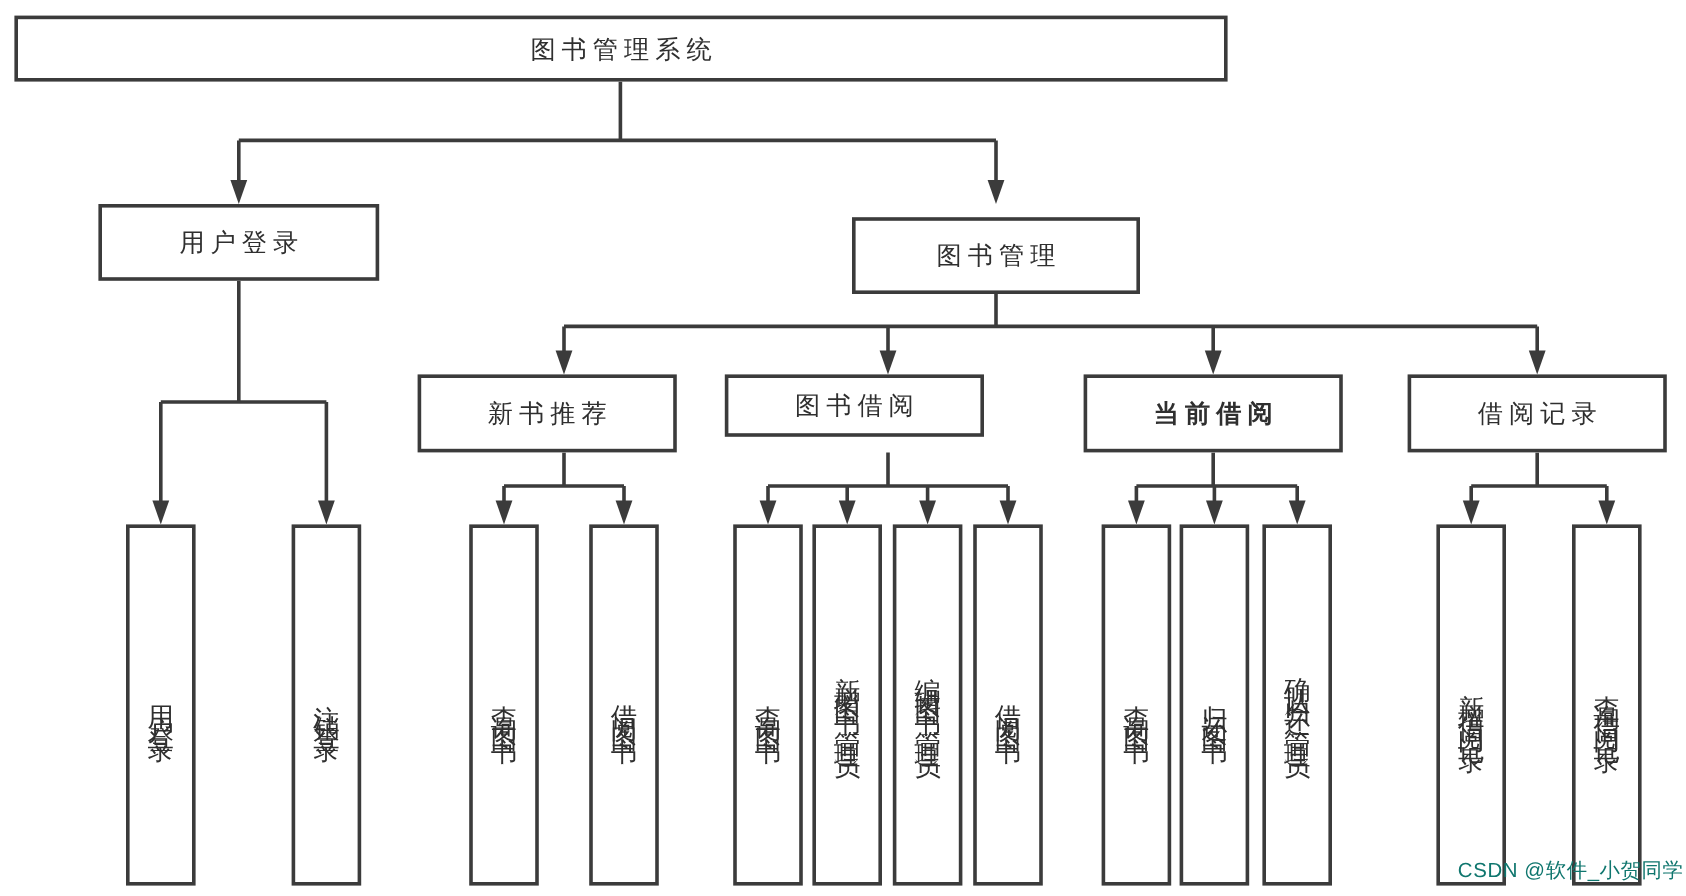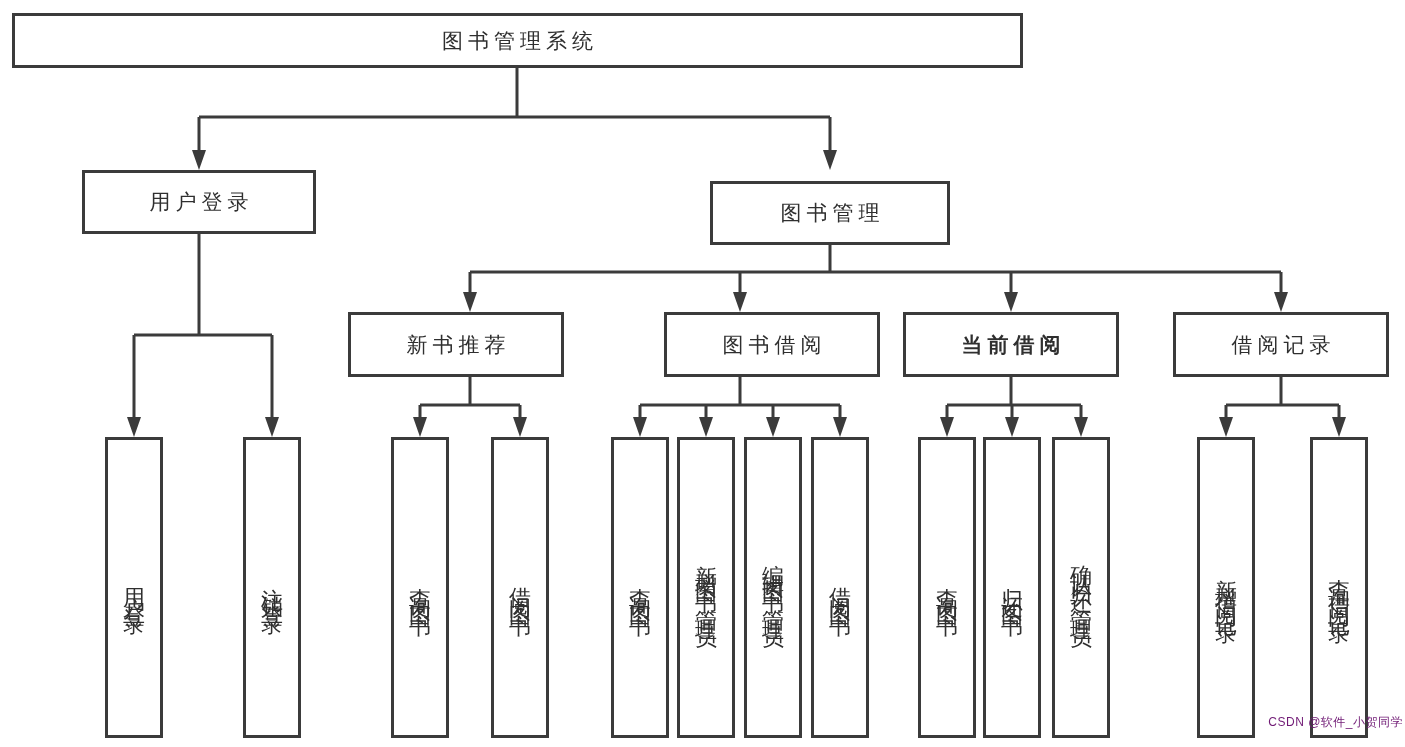--- a/index.html
+++ b/index.html
@@ -44,22 +44,22 @@
     writing-mode: vertical-rl;
     text-orientation: mixed;
     font-size: 22px;
     letter-spacing: 9px;
     line-height: 1;
   }
   .watermark {
     position: absolute;
     right: 2px;
     top: 714px;
-    font-size: 12px;
-    color: #701a75;
+    font-size: 17px;
+    color: #0f766e;
     letter-spacing: 0.5px;
     z-index: 3;
     white-space: nowrap;
     margin-left: 20px;
   }
 </style>
 </head>
 <body>
 
 <div class="canvas">
@@ -111,21 +111,21 @@
   <div class="node h" style="left:82px; top:170px; width:234px; height:64px;">
     <span>用户登录</span>
   </div>
   <div class="node h" style="left:710px; top:170px; width:240px; height:64px;margin-top:11px;">
     <span>图书管理</span>
   </div>
 
   <div class="node h" style="left:348px; top:312px; width:216px; height:65px;">
     <span>新书推荐</span>
   </div>
-  <div class="node h" style="left:664px; top:312px; width:216px; height:65px;">
+  <div class="node h" style="left:604px; top:312px; width:216px; height:52px;">
     <span>图书借阅</span>
   </div>
   <div class="node h" style="left:903px; top:312px; width:216px; height:65px;font-weight:bold;">
     <span>当前借阅</span>
   </div>
   <div class="node h" style="left:1173px; top:312px; width:216px; height:65px;">
     <span>借阅记录</span>
   </div>
 
   <div class="node leaf" style="left:105px; top:437px; width:58px; height:301px;">

